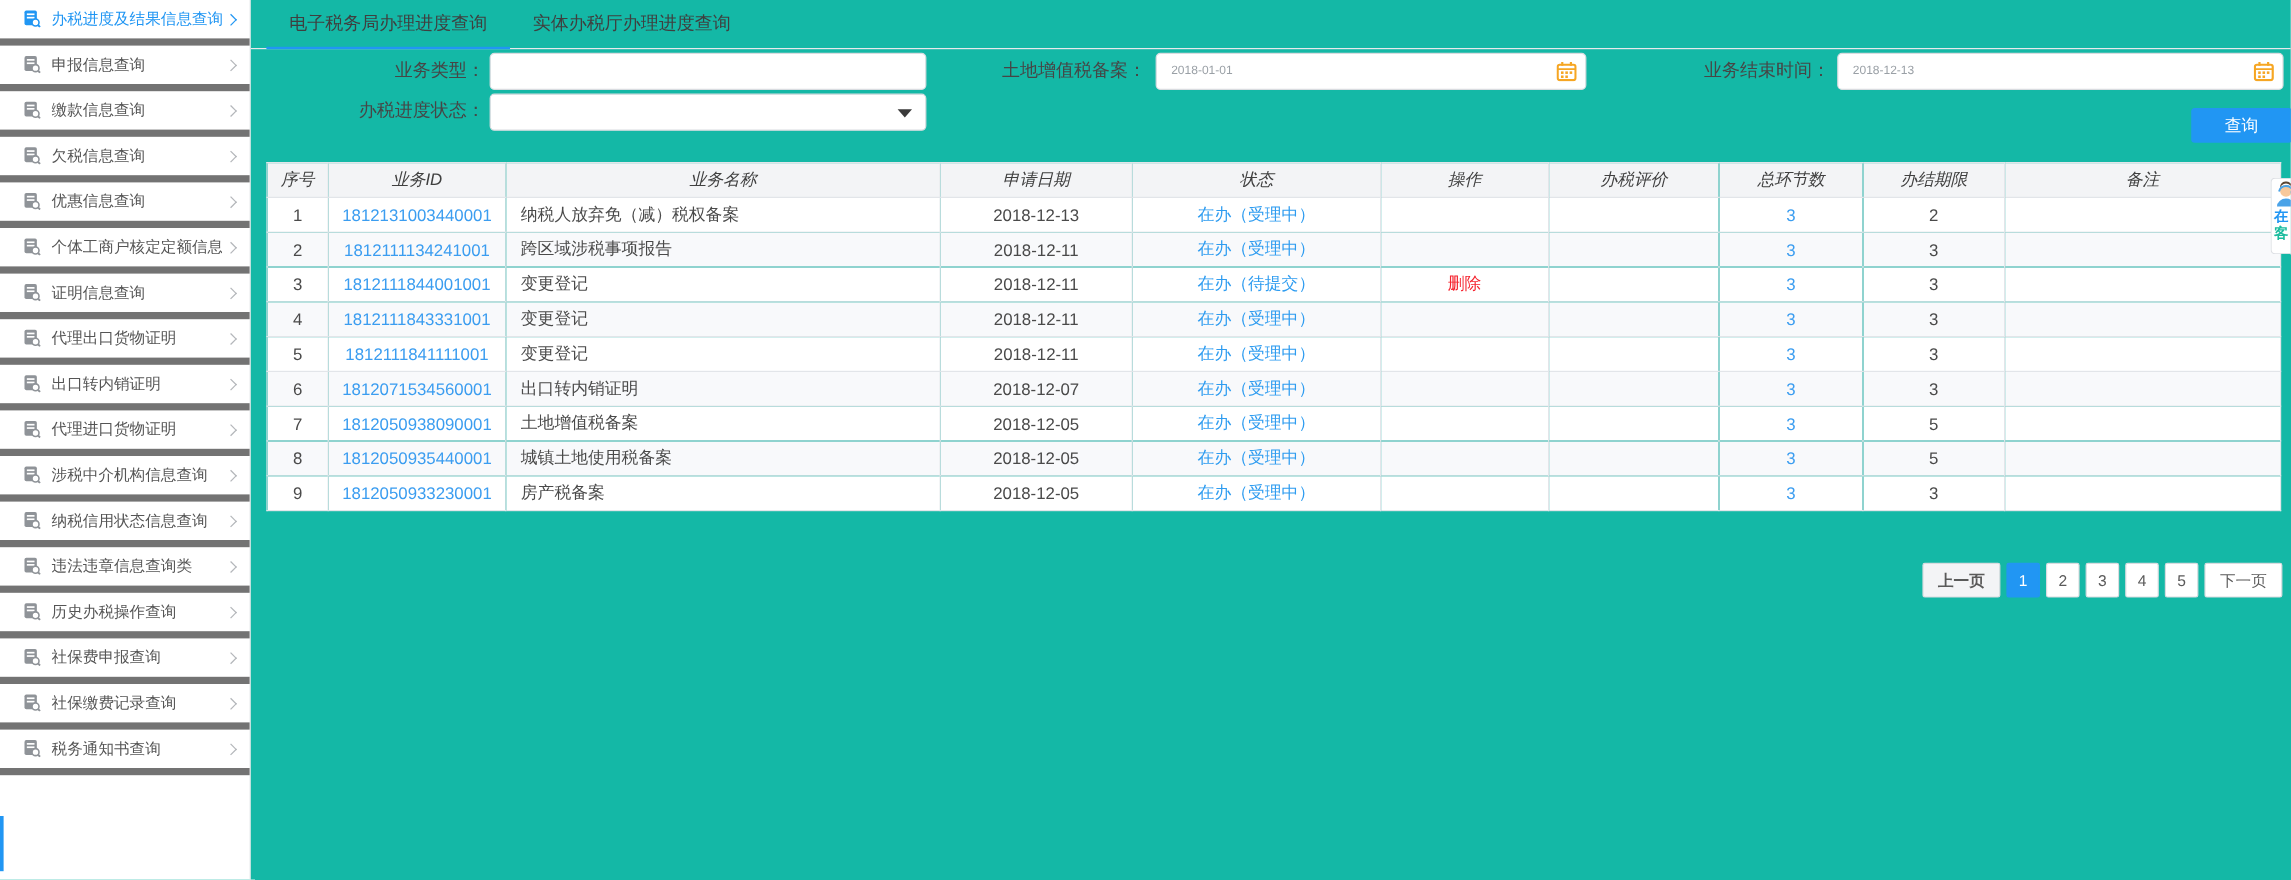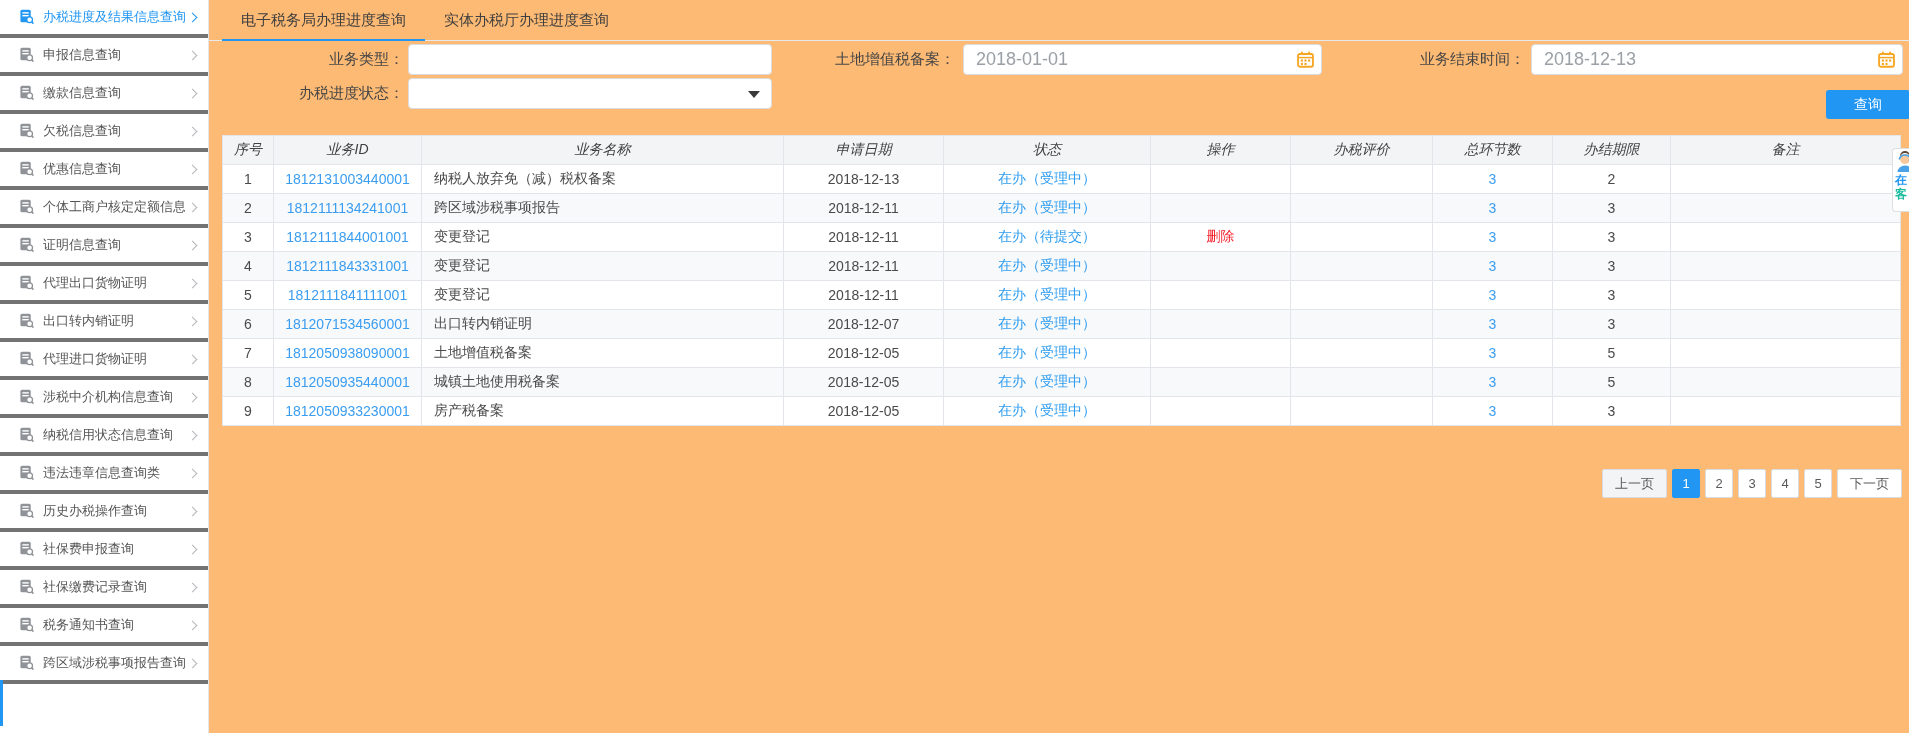--- a/index.html
+++ b/index.html
@@ -5,43 +5,43 @@
   * { box-sizing: border-box; margin: 0; padding: 0; }
   html,body { width:1909px; height:733px; }
   body {
     font-family: "Liberation Sans", "DejaVu Sans", sans-serif;
     background:#fff; color:#404040; display:flex; overflow:hidden;
   }
 
   
   .sidebar { width:209px; flex:0 0 209px; border-right:1px solid #e4e6e9; position:relative; background:#fff; }
   .sb-item { height:38px; display:flex; align-items:center; padding:0 6px 0 19px;
-             border-bottom:4px solid #737373; color:#555; font-size:13px; cursor:pointer; white-space:nowrap; }
+             border-bottom:6px solid #737373; color:#555; font-size:13px; cursor:pointer; white-space:nowrap; }
   .sb-icon { width:16px; height:16px; margin-right:8px; color:#8f9398; flex:0 0 16px; }
   .sb-icon svg { display:block; }
   .sb-label { flex:1; overflow:hidden; text-overflow:clip; }
   .sb-chevron { width:7px; height:7px; border-top:1.5px solid #b3b6ba; border-right:1.5px solid #b3b6ba;
                 transform:rotate(45deg); margin:0 6px 0 4px; flex:0 0 7px; }
   .sb-item.active { color:#2196f3; }
   .sb-item.active .sb-icon { color:#2196f3; }
   .sb-item.active .sb-chevron { border-color:#2196f3; }
   .sb-scroll-accent { position:absolute; left:0; top:680px; width:3px; height:46px; background:#2196f3; }
 
   
-  .main { position:relative; flex:1; background:#fdba74; }
+  .main { position:relative; flex:1; background:#14b8a6; }
 
   .tabs { height:41px; border-bottom:1px solid #e7e9ec; display:flex; padding-left:13px; }
   .tab { padding:0 19px; line-height:39px; font-size:15px; color:#3f3f3f; position:relative; cursor:pointer; }
   .tab.active::after { content:""; position:absolute; left:0; right:0; bottom:-1px; height:2px; background:#2196f3; }
 
   .filters { position:absolute; left:0; top:41px; right:0; height:95px; }
   .f-label { position:absolute; font-size:15px; color:#464646; line-height:30px; text-align:right; }
   .f-box { position:absolute; height:31px; }
   .f-box input, .f-box .f-select { width:100%; height:31px; border:1px solid #d9dce0; border-radius:4px;
-             font-size:18px; color:#9aa0a6; padding:0 28px 0 12px; background:#fff; }
+             font-size:10px; color:#9aa0a6; padding:0 28px 0 12px; background:#fff; }
   .f-select { line-height:29px; cursor:pointer; }
   .cal-icon { position:absolute; right:8px; top:7px; width:17px; height:17px; cursor:pointer; }
   .dd-arrow { position:absolute; right:12px; top:13px; width:0; height:0;
               border-left:6px solid transparent; border-right:6px solid transparent; border-top:7px solid #3a3a3a; }
   .query-btn { position:absolute; left:1617px; top:49px; width:84px; height:29px; background:#2196f3; color:#fff;
                border:none; border-radius:3px; font-size:14px; cursor:pointer; font-family:"Liberation Sans",sans-serif; }
 
   
   .grid-wrap { position:absolute; left:13px; top:135px; width:1678px; }
   table.grid { width:100%; border-collapse:collapse; table-layout:fixed; font-size:14px; }
@@ -52,21 +52,21 @@
   .grid tr:nth-child(even) td { background:#f8f9fb; }
   .grid td.cell-name { text-align:left; padding-left:12px; }
   .link-blue { color:#3b9df0; text-decoration:none; cursor:pointer; }
   .status-text { color:#2e9cf0; }
   .danger-link { color:#f5222d; cursor:pointer; text-decoration:none; }
 
   
   .pagination { position:absolute; top:469px; right:7px; display:flex; }
   .pg-btn { min-width:28px; height:29px; line-height:27px; padding:0 12px; margin-left:5px; text-align:center;
             border:1px solid #d9dce0; border-radius:2px; background:#fff; color:#5a5a5a; font-size:13px; cursor:pointer; }
-  .pg-btn.pg-prev { background:#f3f4f6; }
+  .pg-btn.pg-prev { background:#f3f4f6;font-weight:bold; }
   .pg-btn.pg-num { padding:0 9px; }
   .pg-btn.current { background:#2196f3; border-color:#2196f3; color:#fff; }
 
   
   .cs-widget { position:fixed; right:0; top:148px; width:17px; height:64px; background:#fff;
                border:1px solid #dcdfe3; border-right:none; border-radius:4px 0 0 4px; overflow:hidden;
                display:flex; flex-direction:column; align-items:flex-start; padding:2px 0 2px 2px; cursor:pointer; }
   .cs-avatar { width:20px; height:22px; flex:0 0 22px; }
   .cs-char { font-size:12px; line-height:14px; font-weight:bold; }
   .cs-char.c0 { color:#2196f3; }
@@ -289,33 +289,20 @@
       <span class="sb-icon">
         <svg viewBox="0 0 16 16" width="15" height="15">
           <rect x="1.5" y="0.8" width="11" height="13.2" rx="1.6" fill="currentColor"></rect>
           <rect x="3.6" y="3.4" width="6.8" height="1.5" fill="#fff"></rect>
           <rect x="3.6" y="6.4" width="6.8" height="1.5" fill="#fff"></rect>
           <circle cx="11.3" cy="11.5" r="3.1" fill="#fff" stroke="currentColor" stroke-width="1.4"></circle>
           <line x1="13.5" y1="13.7" x2="15.4" y2="15.6" stroke="currentColor" stroke-width="1.7"></line>
         </svg>
       </span>
       <span class="sb-label">税务通知书查询</span>
-      <span class="sb-chevron"></span>
-    </div>
-    <div class="sb-item">
-      <span class="sb-icon">
-        <svg viewBox="0 0 16 16" width="15" height="15">
-          <rect x="1.5" y="0.8" width="11" height="13.2" rx="1.6" fill="currentColor"></rect>
-          <rect x="3.6" y="3.4" width="6.8" height="1.5" fill="#fff"></rect>
-          <rect x="3.6" y="6.4" width="6.8" height="1.5" fill="#fff"></rect>
-          <circle cx="11.3" cy="11.5" r="3.1" fill="#fff" stroke="currentColor" stroke-width="1.4"></circle>
-          <line x1="13.5" y1="13.7" x2="15.4" y2="15.6" stroke="currentColor" stroke-width="1.7"></line>
-        </svg>
-      </span>
-      <span class="sb-label">跨区域涉税事项报告查询</span>
       <span class="sb-chevron"></span>
     </div>
   </div>
 
 <div class="main">
 
   <div class="tabs">
     <div class="tab active">电子税务局办理进度查询</div>
     <div class="tab">实体办税厅办理进度查询</div>
   </div>

